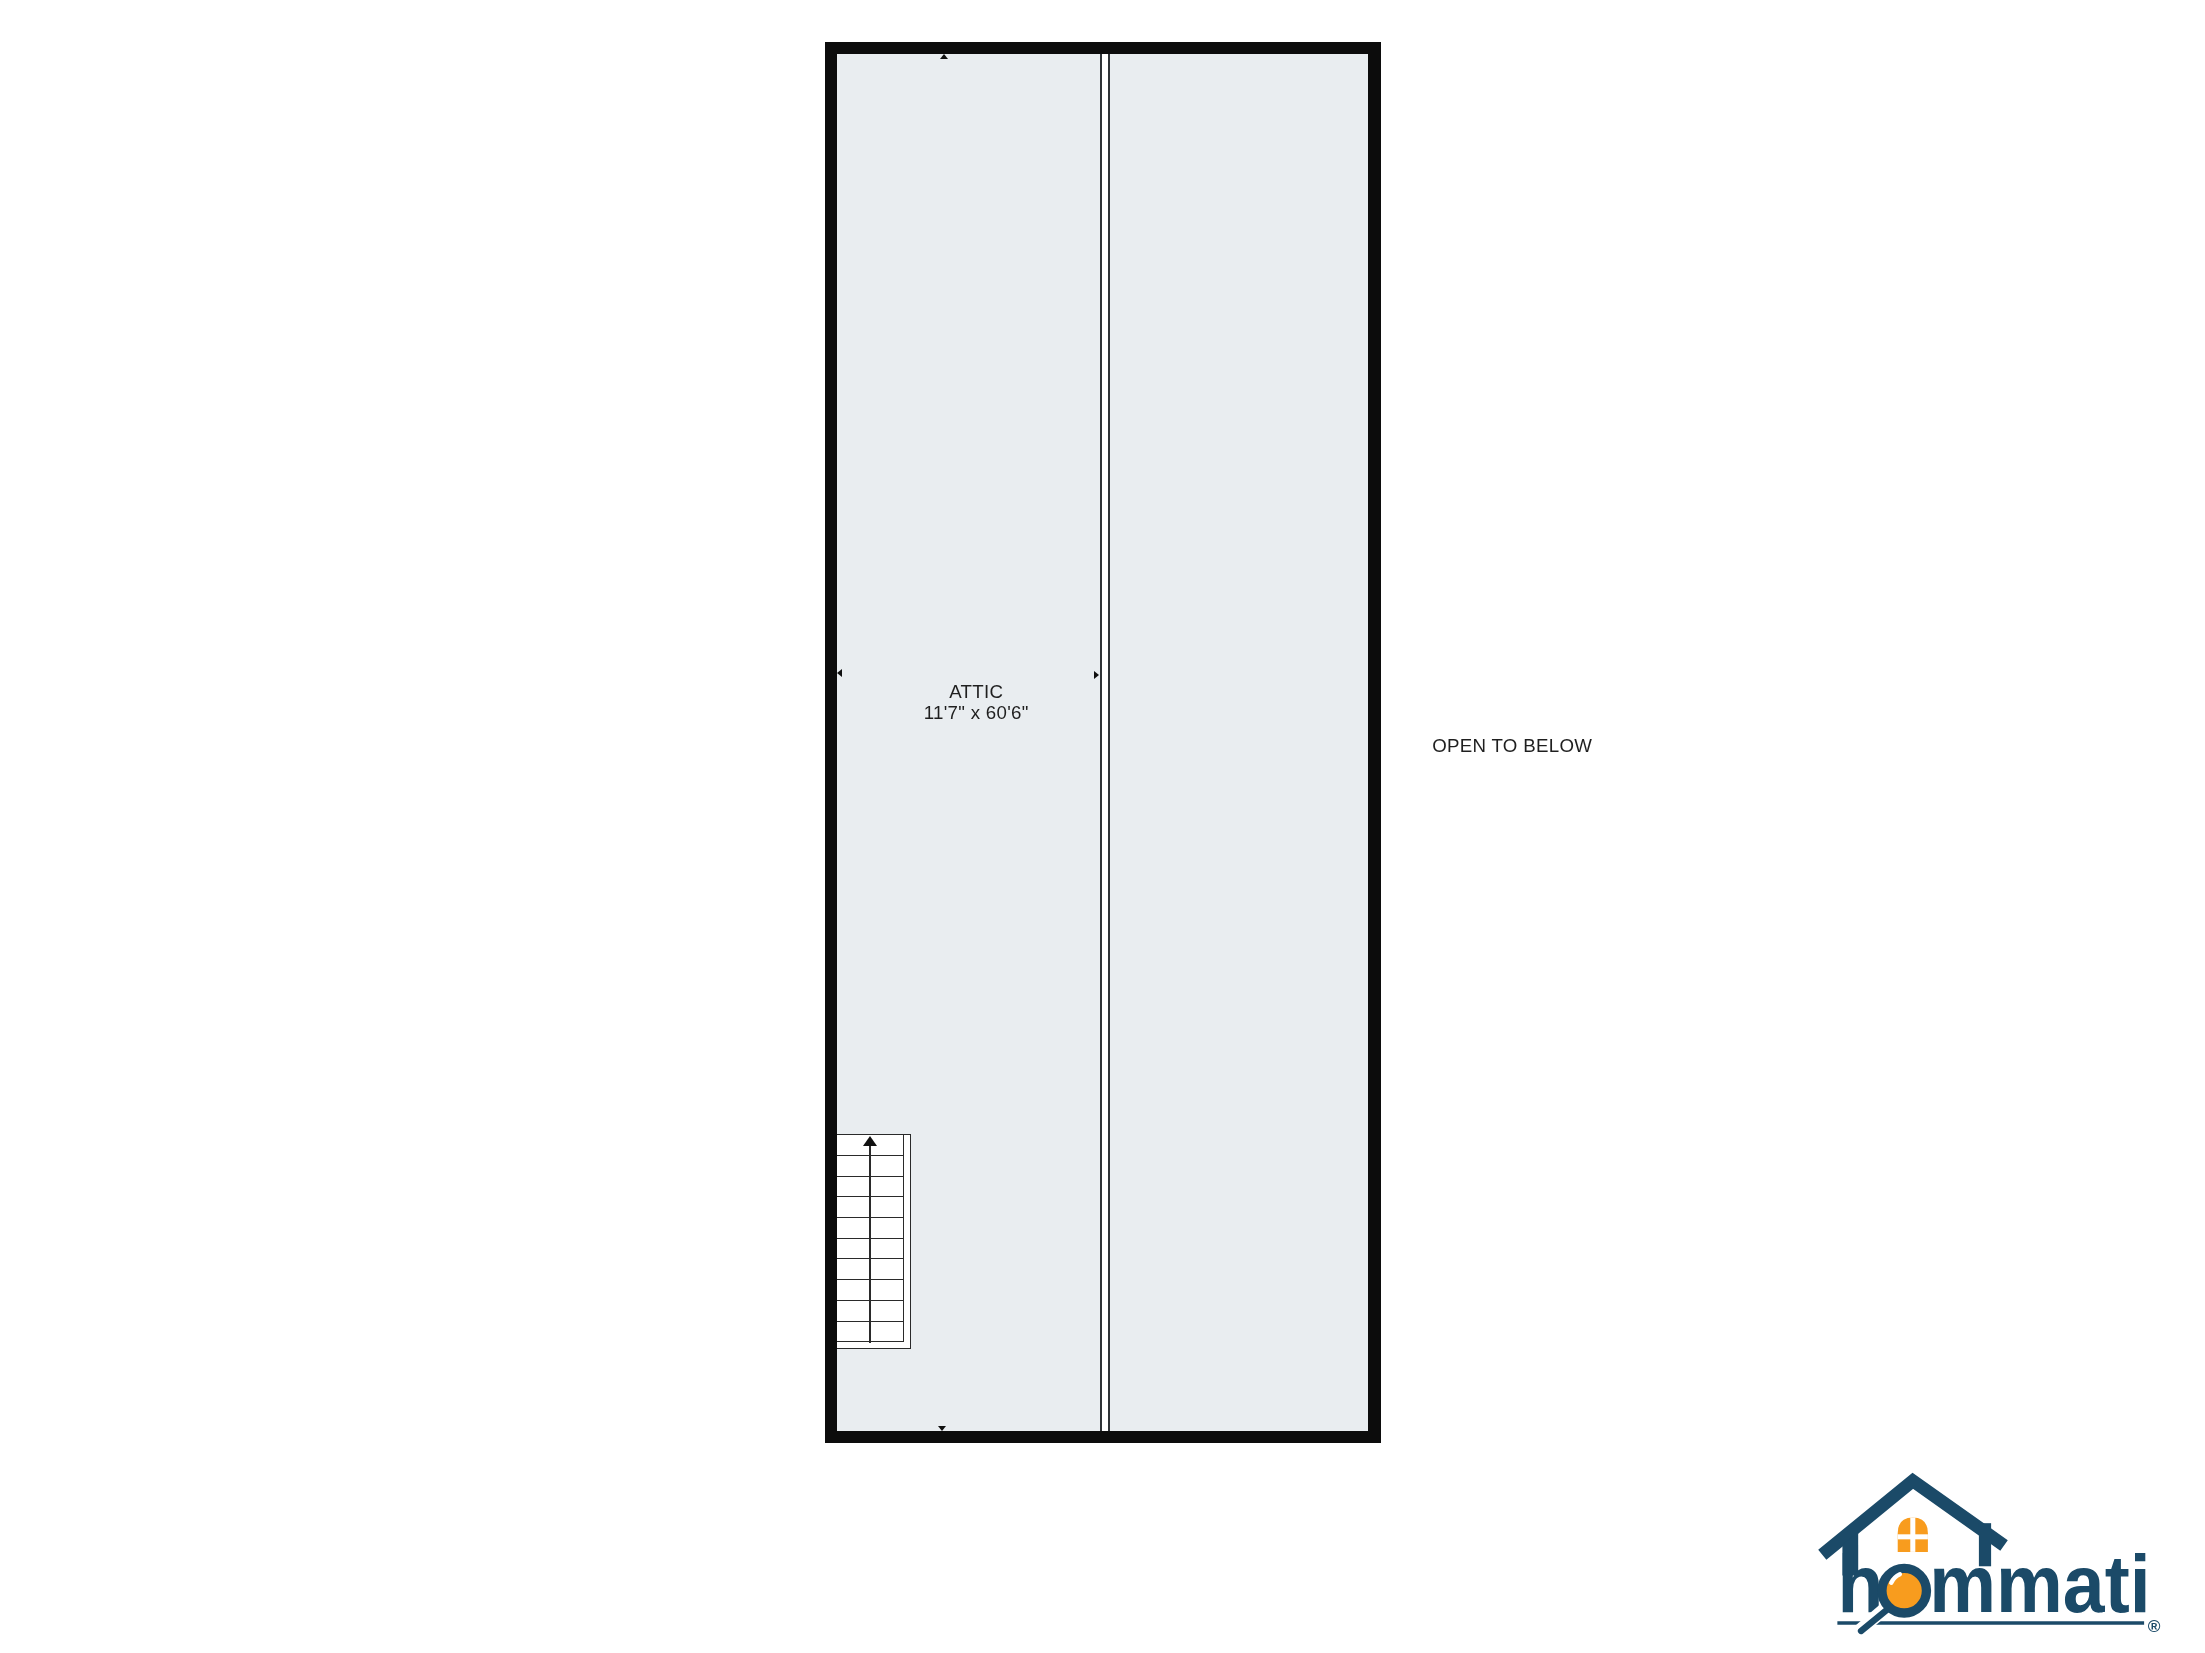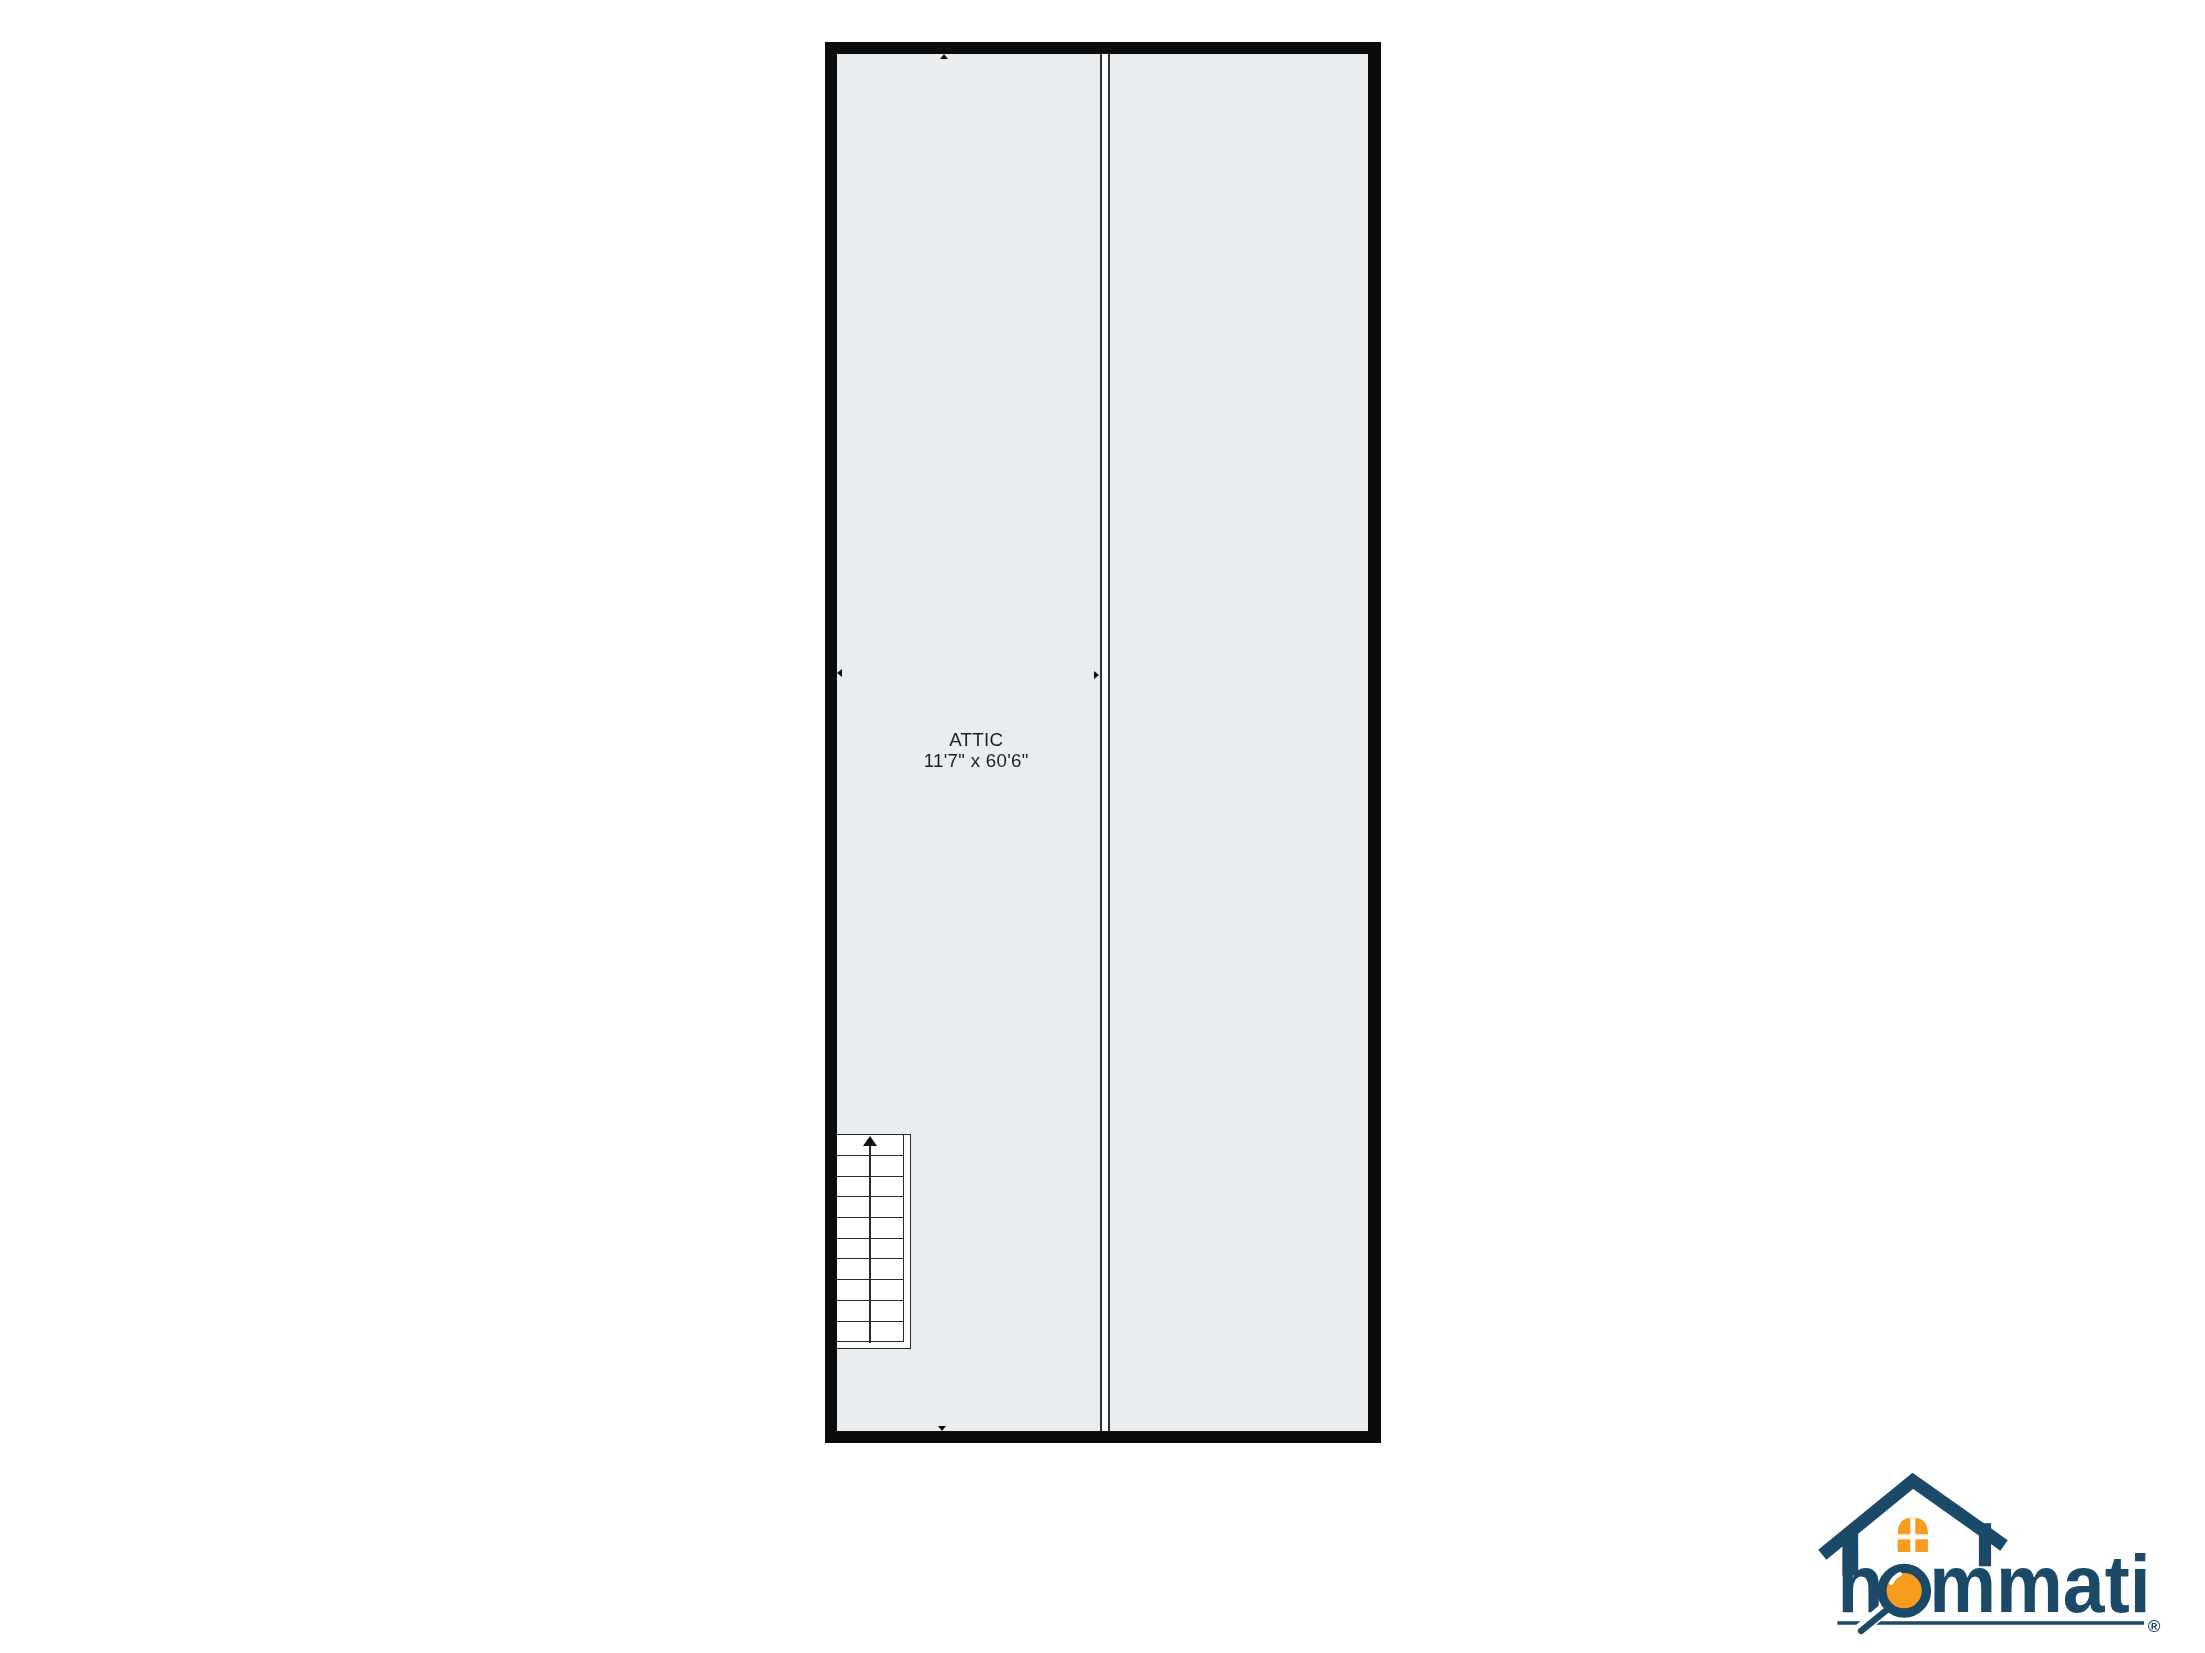--- a/index.html
+++ b/index.html
@@ -54,21 +54,21 @@
     border-right: 2.2px solid var(--line);
   }
 
   .label-block {
     position: absolute;
     text-align: center;
     color: var(--label);
     font-size: 18.7px;
     letter-spacing: 0.3px;
   }
-  .attic-labels { left: 0; top: 627px; width: 278px; line-height: 21px; margin-top: 48px; }
+  .attic-labels { left: 0; top: 627px; width: 278px; line-height: 21px; }
   .open-label  { left: 273px; top: 681px; width: 258px; line-height: 21.5px; }
 
   
   .dim-arrow { position: absolute; width: 0; height: 0; }
   .arrow-up {
     left: 103px; top: 0;
     border-left: 4.3px solid transparent;
     border-right: 4.3px solid transparent;
     border-bottom: 5.7px solid #101010;
   }
@@ -151,20 +151,23 @@
 
       <div class="room room-attic">
         <div class="label-block attic-labels">
           <div>ATTIC</div>
           <div>11'7" x 60'6"</div>
         </div>
       </div>
 
       <div class="divider-wall"></div>
 
+      <div class="room room-open">
+        <div class="label-block open-label">OPEN TO BELOW</div>
+      </div>
 
       <div class="dim-arrow arrow-up"></div>
       <div class="dim-arrow arrow-down"></div>
       <div class="dim-arrow arrow-left"></div>
       <div class="dim-arrow arrow-right"></div>
 
       <div class="stair-outer"></div>
       <div class="stair-grid">
           <div class="stair-tread"></div>
           <div class="stair-tread"></div>

